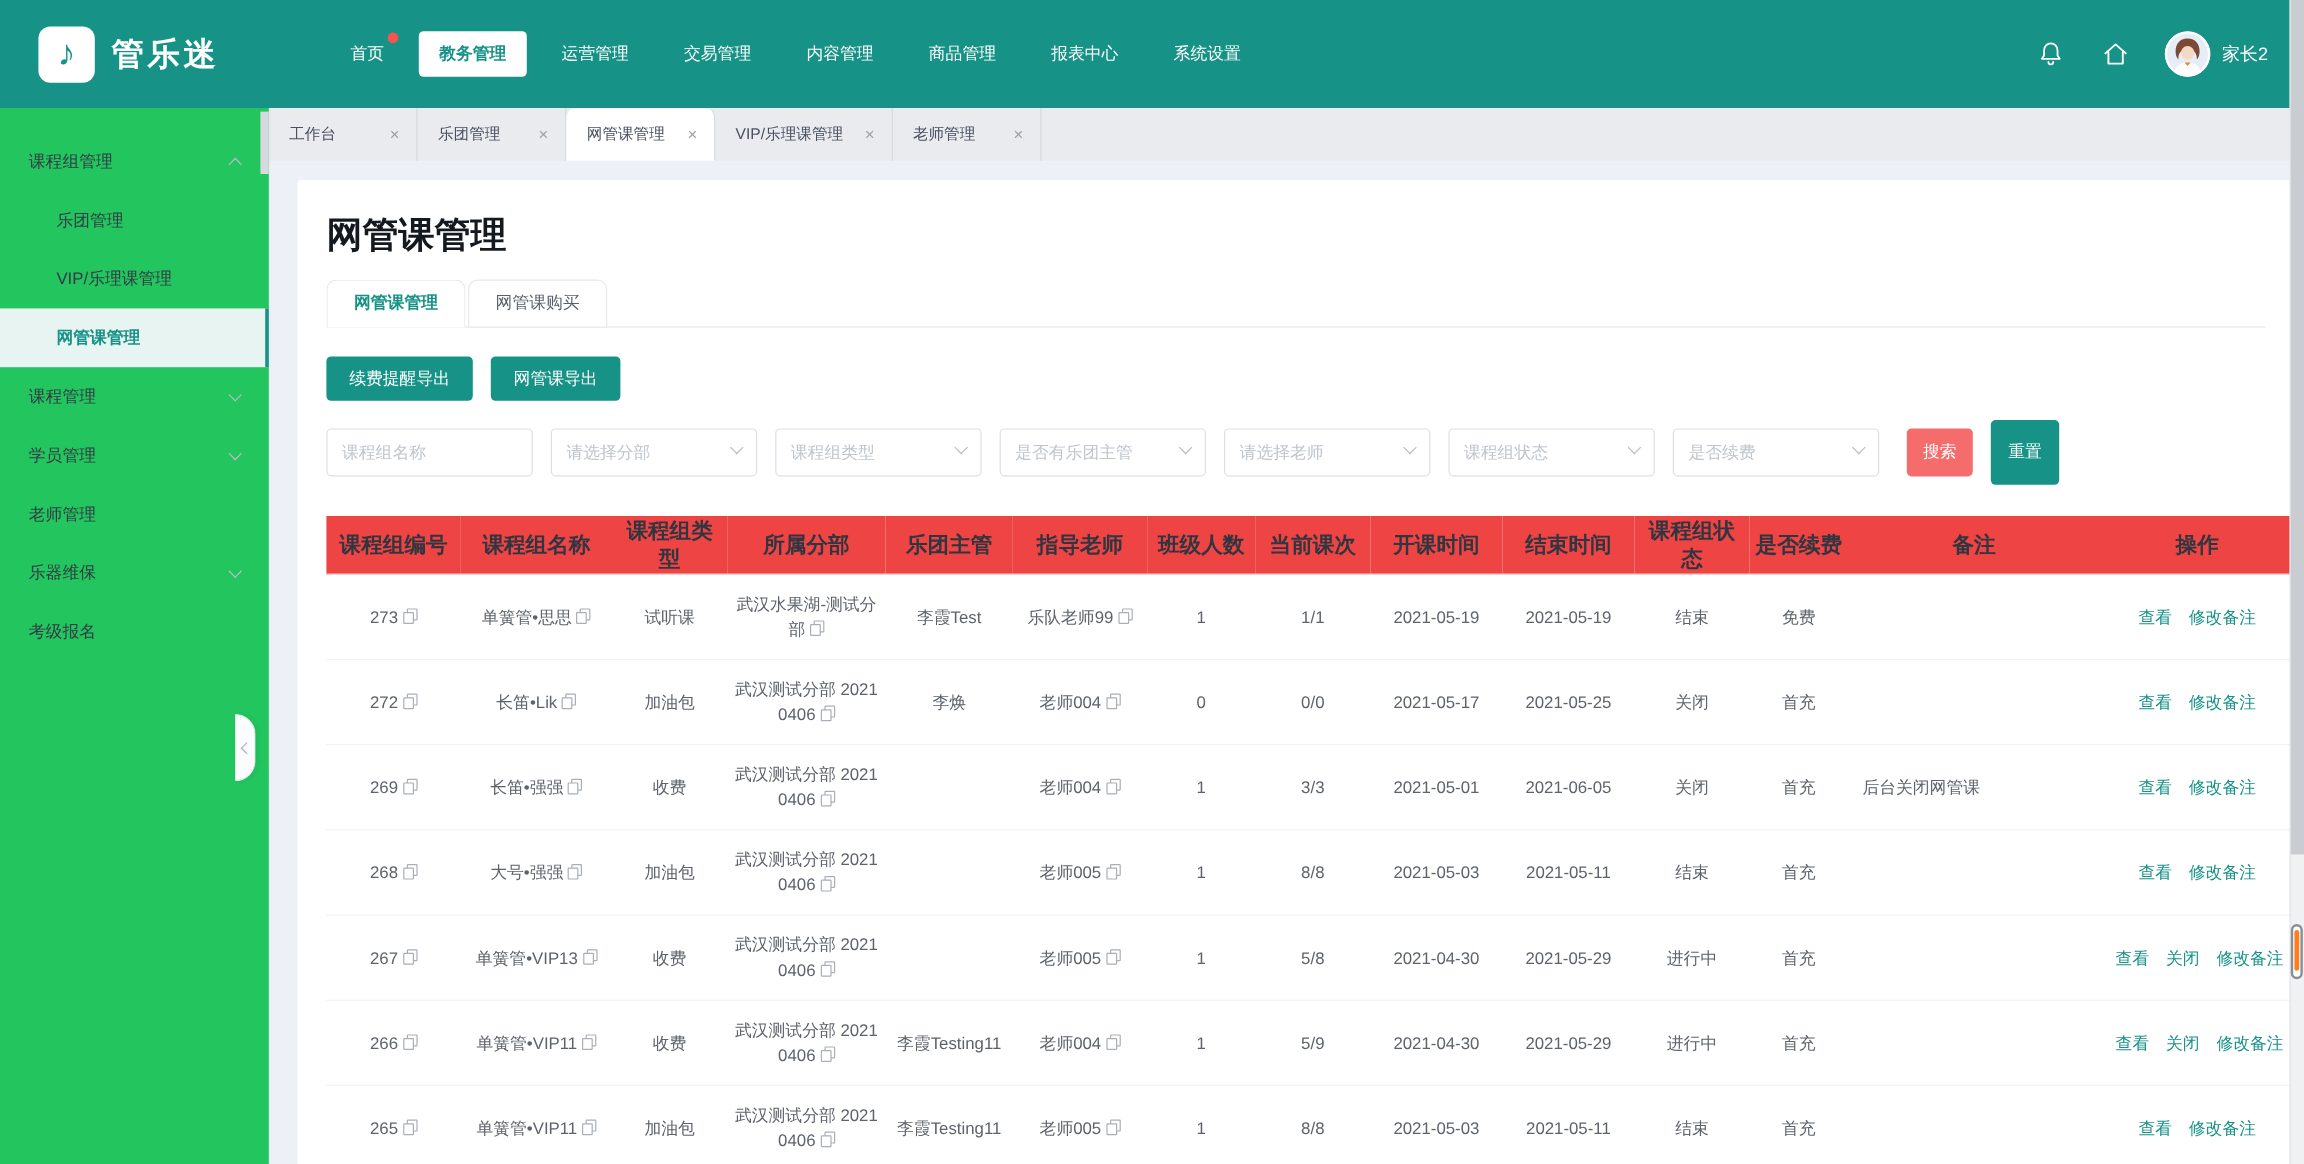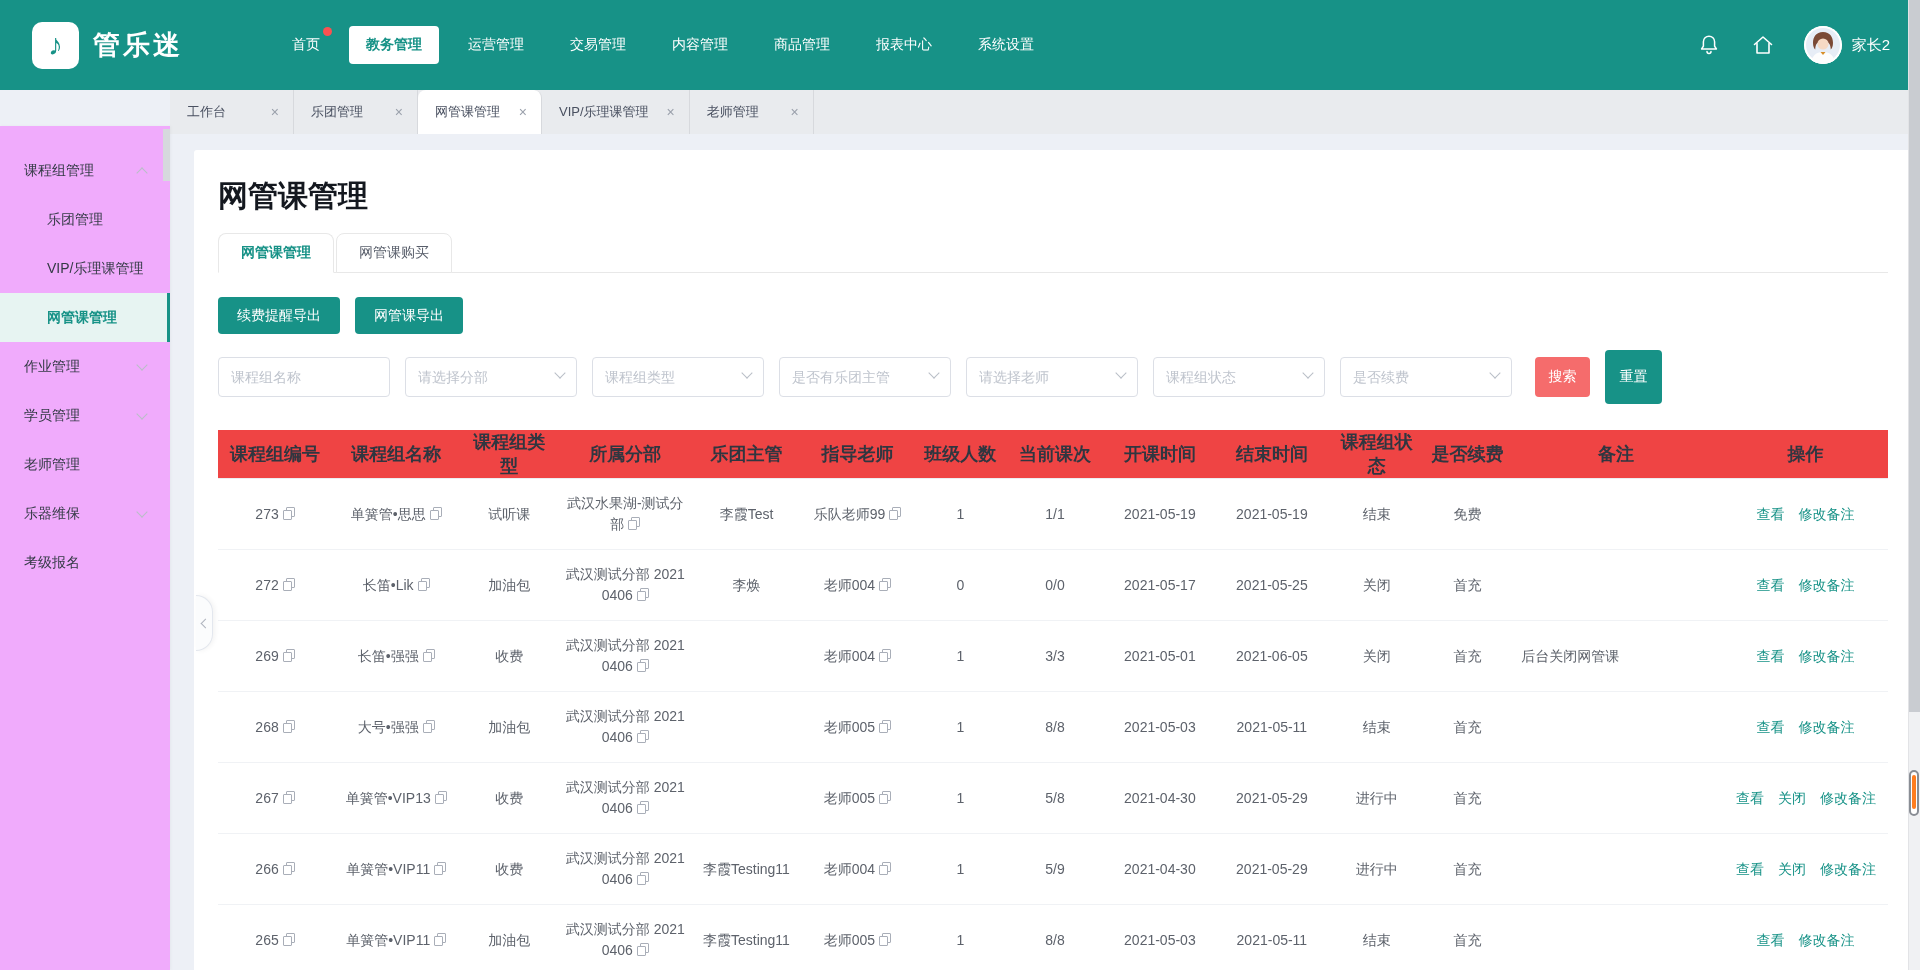--- a/index.html
+++ b/index.html
@@ -16,21 +16,21 @@
   .menu-item.active { background:#fff; color:#179287; font-weight:bold; }
   .badge-dot { position:absolute; top:1px; right:5px; width:9px; height:9px; border-radius:50%; background:#fa5151; }
   .nav-right { margin-left:auto; display:flex; align-items:center; gap:28px; }
   .icon-btn { width:26px; height:26px; display:flex; align-items:center; justify-content:center; cursor:pointer; }
   .user { display:flex; align-items:center; gap:10px; cursor:pointer; }
   .user-name { color:#fff; font-size:15px; white-space:nowrap; }
   .avatar { width:38px; height:38px; border-radius:50%; overflow:hidden; flex:none; background:#fff; }
 
   
   .shell { display:flex; height:880px; position:relative; }
-  .sidebar { width:170px; background:#f0abfc; flex:none; position:relative; padding-top:20px; box-shadow:1px 0 3px rgba(0,0,0,.04);margin-top:36px; }
+  .sidebar { width:224px; background:#22c55e; flex:none; position:relative; padding-top:20px; box-shadow:1px 0 3px rgba(0,0,0,.04); }
   .side-item { height:49px; display:flex; align-items:center; padding:0 24px; font-size:14px; color:#333a45; cursor:pointer; position:relative; }
   .side-item.child { padding-left:47px; }
   .side-item.active { background:#e7f4f2; color:#179287; font-weight:bold; border-right:3px solid #179287; }
   .chev { width:8px; height:8px; border-right:1.6px solid #b9bec7; border-bottom:1.6px solid #b9bec7; display:inline-block; }
   .chev.down { transform:rotate(45deg); margin-top:-4px; }
   .chev.up { transform:rotate(-135deg); margin-top:4px; }
   .side-item .chev { margin-left:auto; }
   .side-thumb { position:absolute; top:3px; right:0; width:7px; height:52px; background:#d6d9dd; }
 
   .collapse-handle { position:absolute; left:196px; top:505px; width:17px; height:56px; background:#fbfcfd; border:1px solid #e3e7ee; border-left:none; border-radius:0 30px 30px 0; display:flex; align-items:center; justify-content:center; box-shadow:2px 0 5px rgba(0,0,0,.05); z-index:4; cursor:pointer; }
@@ -184,26 +184,26 @@
           <span>VIP/乐理课管理</span>
 
         </div>
 
         <div class="side-item child active">
           <span>网管课管理</span>
 
         </div>
 
 
-
         <div class="side-item">
-          <span>作业管理</span>
+          <span>课程管理</span>
 
           <span class="chev down"></span>
         </div>
+
 
         <div class="side-item">
           <span>学员管理</span>
 
           <span class="chev down"></span>
         </div>
 
         <div class="side-item">
           <span>老师管理</span>
 

